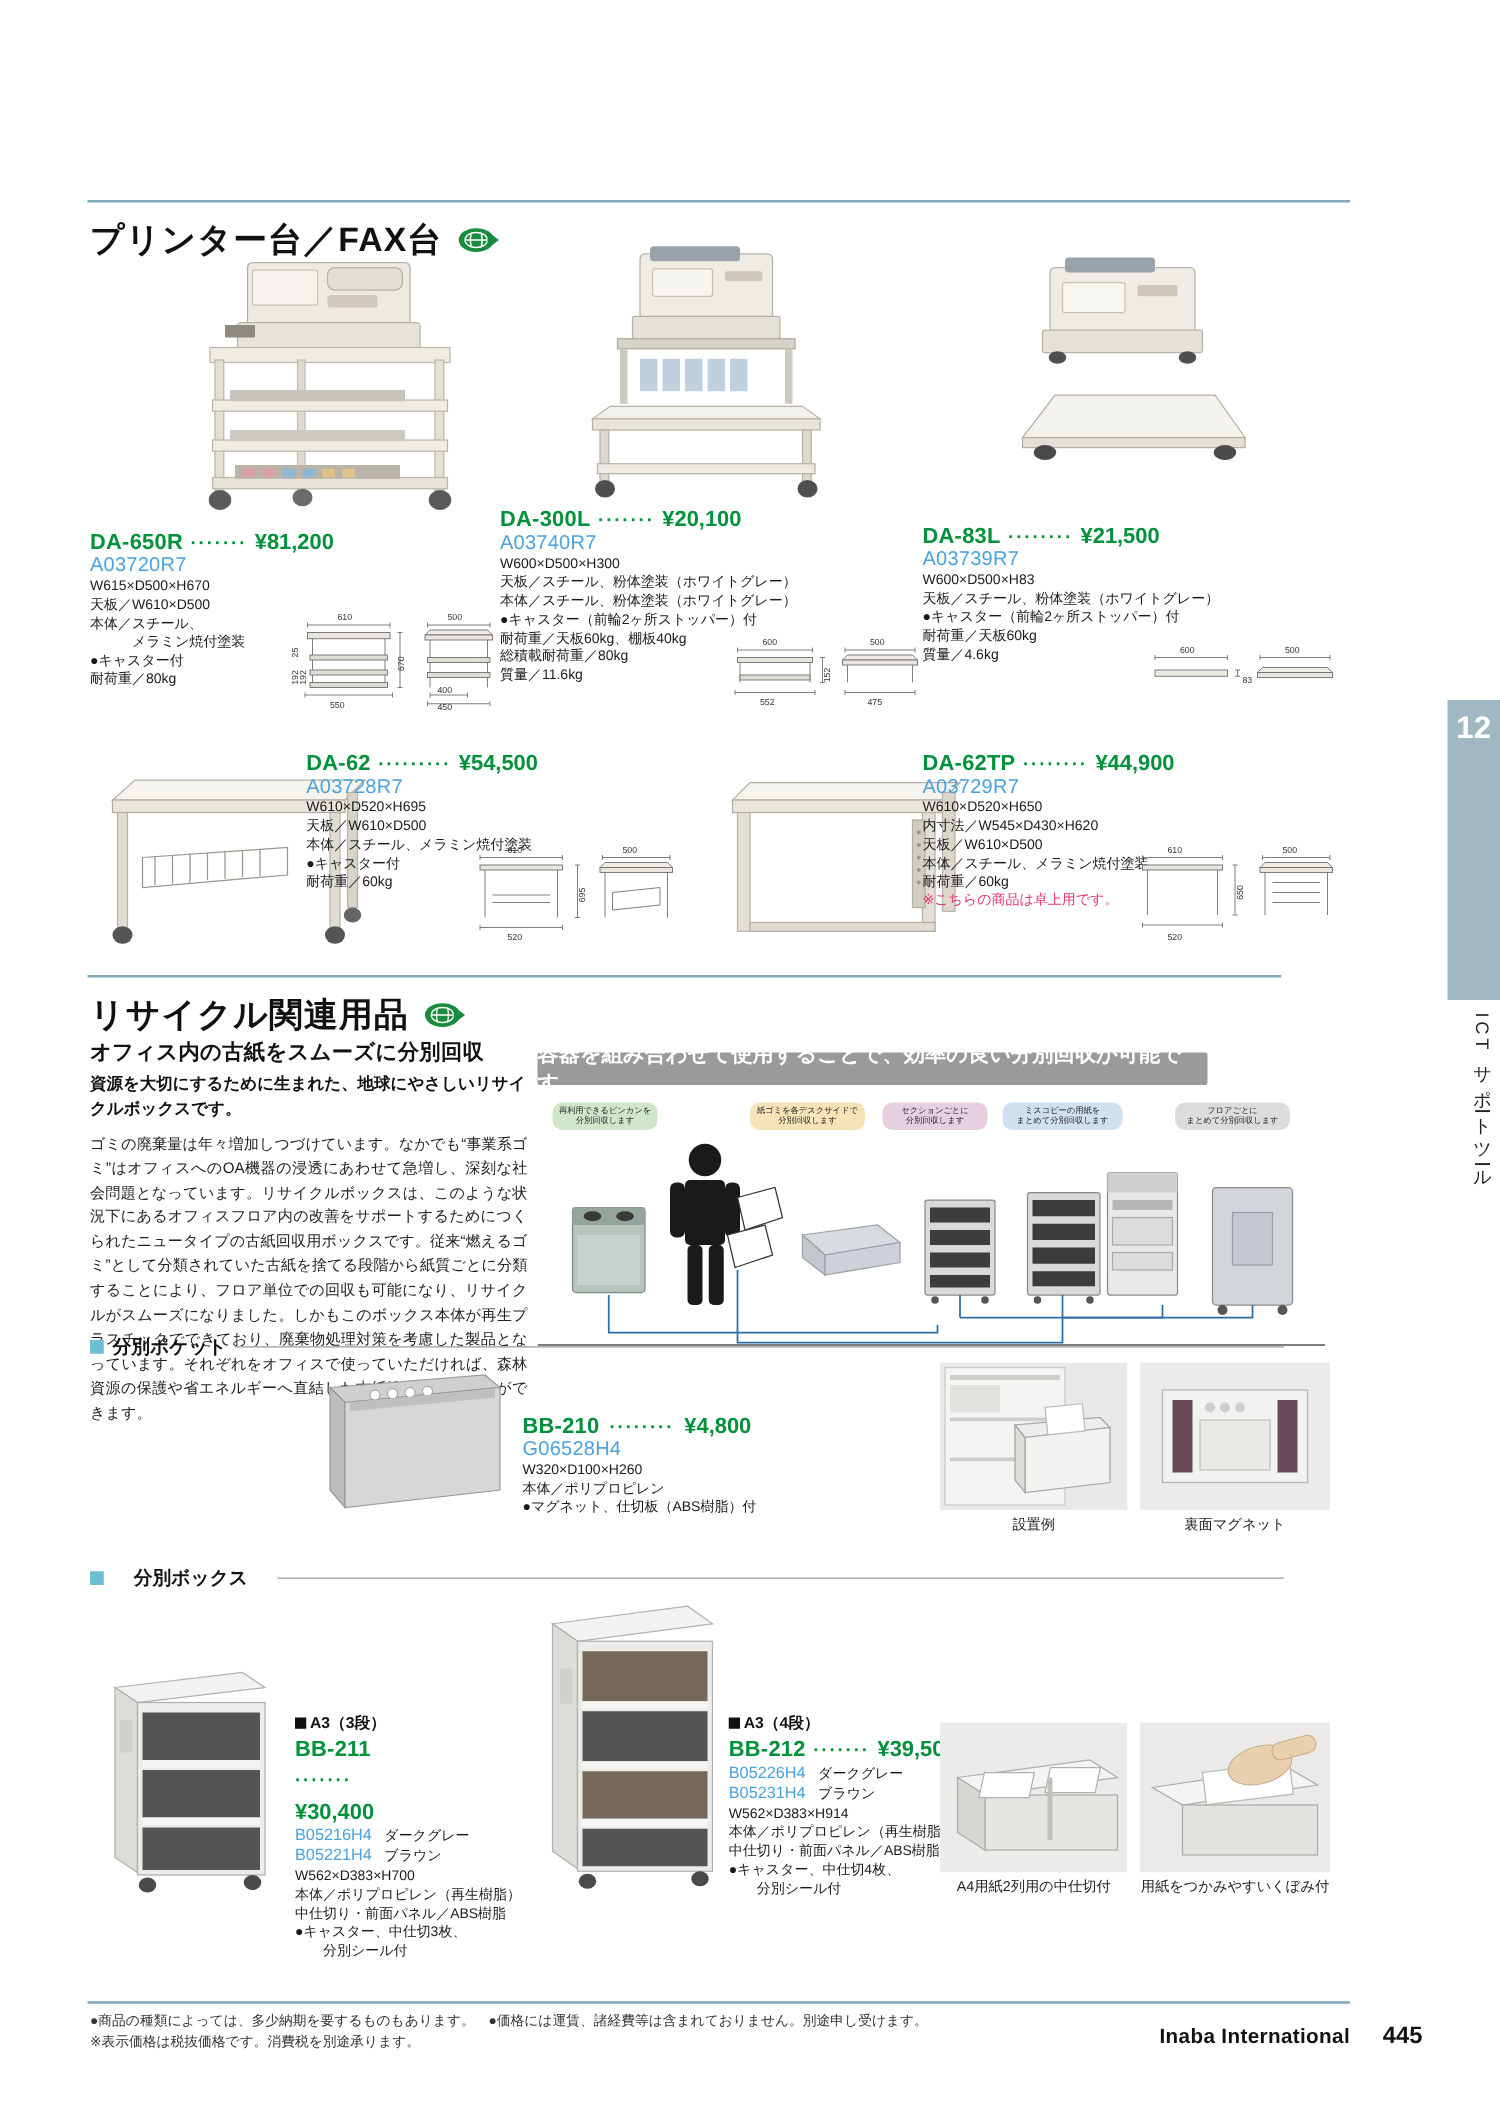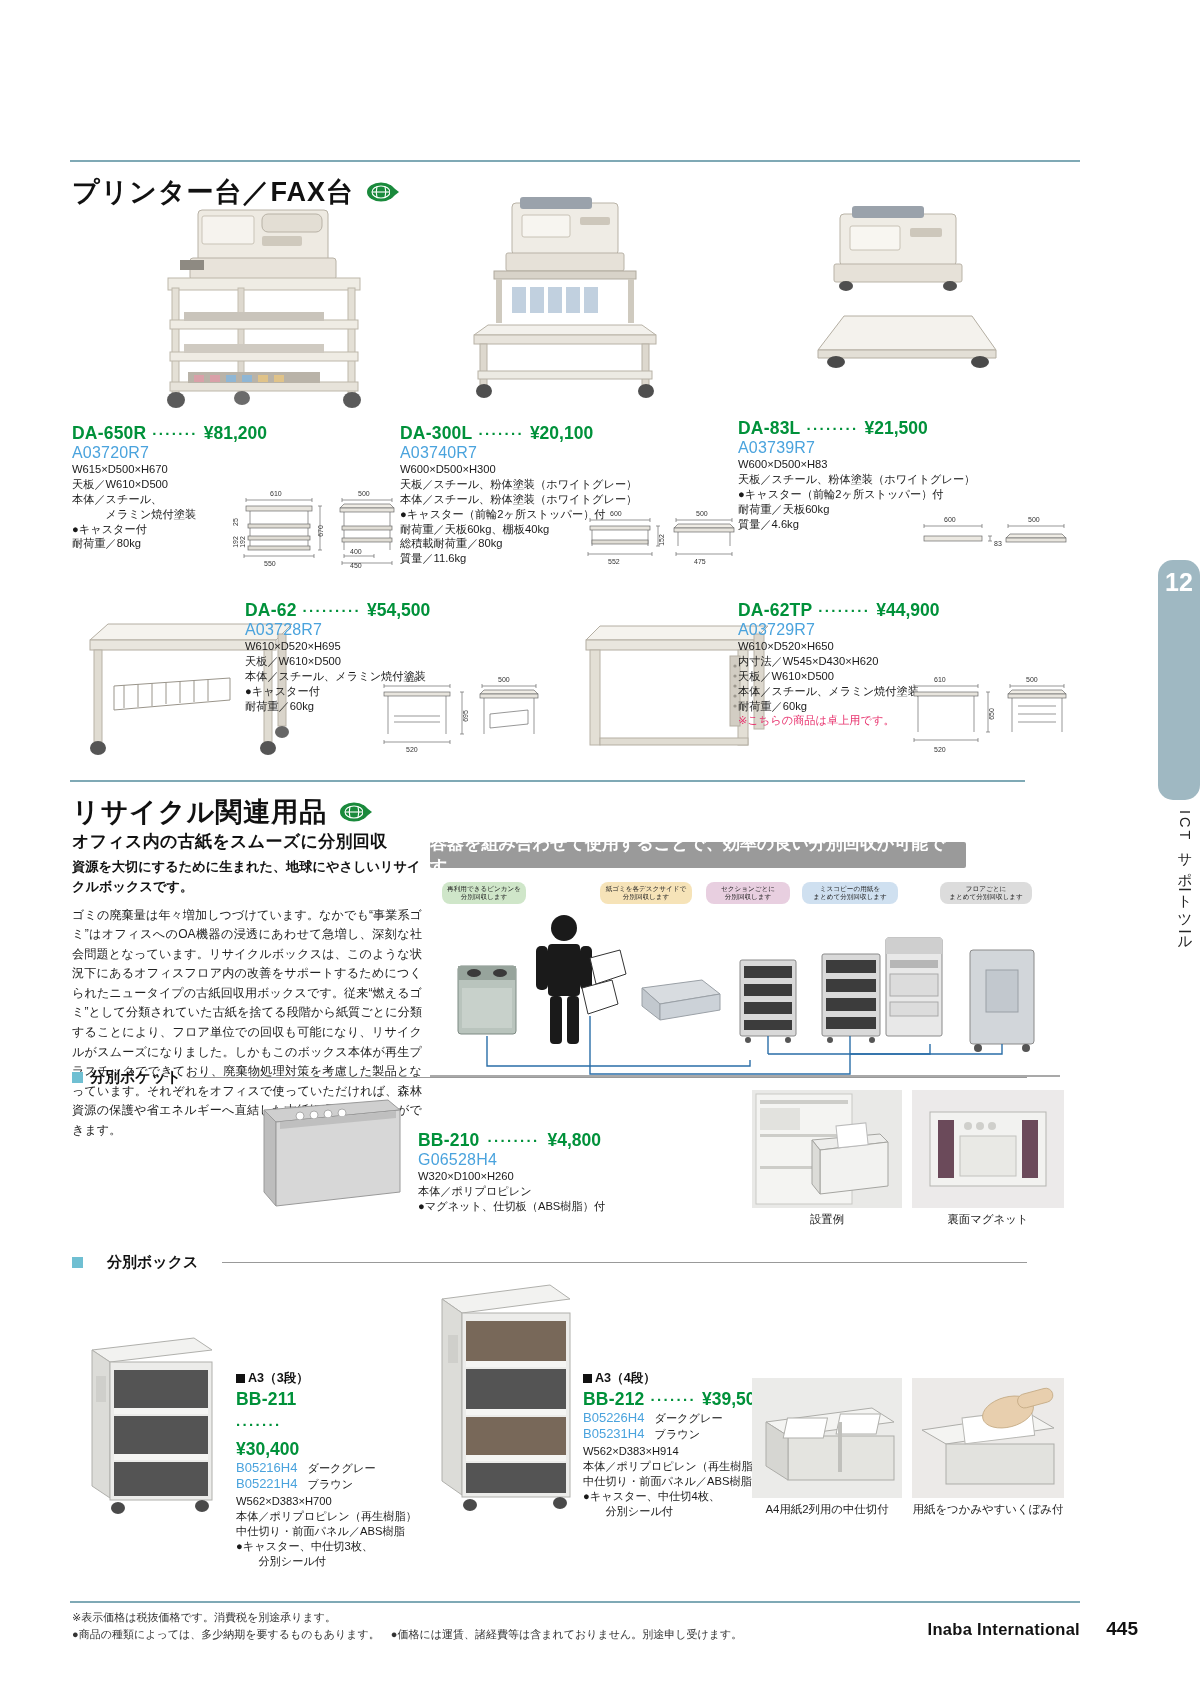--- a/index.html
+++ b/index.html
@@ -36,21 +36,20 @@
   
   .photo { position:absolute; }
 
   
   .draw { position:absolute; }
 
   
   .side-tab {
     position:absolute; right:0; top:560px; width:42px; height:240px;
     background:#9fb8c2;
-    border-radius:15px;
   }
   .side-tab .num {
     color:#fff; font-size:25px; font-weight:bold; text-align:center;
     padding-top:8px; letter-spacing:0;
   }
   .side-vert {
     position:absolute; right:6px; top:810px;
     writing-mode:vertical-rl; font-size:14.5px; letter-spacing:3px;
     color:#222; font-weight:normal;
   }
@@ -236,21 +235,21 @@
       <text x="99" y="53" transform="rotate(-90 99 53)" text-anchor="middle">670</text>
       <text x="14" y="44" transform="rotate(-90 14 44)" text-anchor="middle">25</text>
       <text x="14" y="64" transform="rotate(-90 14 64)" text-anchor="middle">192</text>
       <text x="21" y="64" transform="rotate(-90 21 64)" text-anchor="middle">192</text>
       <text x="40" y="88">550</text>
       <text x="126" y="76">400</text>
       <text x="126" y="90">450</text>
     </g>
   </svg>
 
-  <div style="position:absolute;left:400px;top:423px;width:320px;">
+  <div style="position:absolute;left:400px;top:405px;width:320px;">
     <div style="display:flex;align-items:baseline;gap:6px;">
       <span class="code">DA-300L</span>
       <span class="dots">·······</span>
       <span class="price">¥20,100</span>
     </div>
     <div class="subcode">A03740R7</div>
     <div class="spec">W600×D500×H300
 天板／スチール、粉体塗装（ホワイトグレー）
 本体／スチール、粉体塗装（ホワイトグレー）
 ●キャスター（前輪2ヶ所ストッパー）付
@@ -703,19 +702,19 @@
 
     <g fill="#e8cfae" stroke="#c4a982" stroke-width=".8">
       <ellipse cx="96" cy="34" rx="26" ry="15" transform="rotate(-15 96 34)"></ellipse>
       <rect x="104" y="18" width="36" height="14" rx="7" transform="rotate(-15 104 18)"></rect>
     </g>
   </svg>
   <div class="cap" style="position:absolute;left:906px;top:1502px;width:164px;">用紙をつかみやすいくぼみ付</div>
 
   <div class="footer-rule"></div>
   <div class="foot-txt">
+    <div>●商品の種類によっては、多少納期を要するものもあります。　●価格には運賃、諸経費等は含まれておりません。別途申し受けます。</div>
     <div>※表示価格は税抜価格です。消費税を別途承ります。</div>
-    <div>●商品の種類によっては、多少納期を要するものもあります。　●価格には運賃、諸経費等は含まれておりません。別途申し受けます。</div>
   </div>
   <div class="foot-brand">Inaba International</div>
   <div class="foot-page">445</div>
 
 </div>
 
 </body></html>

